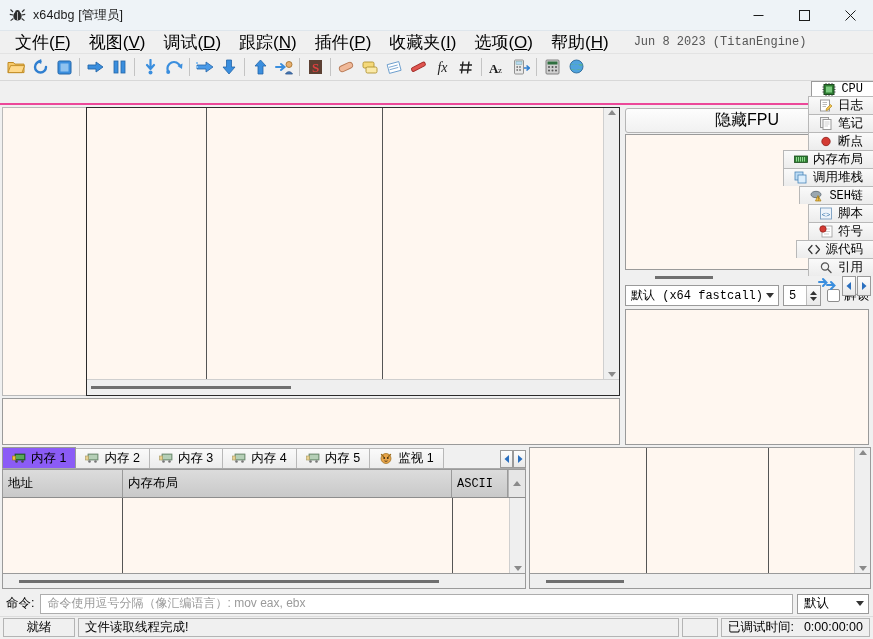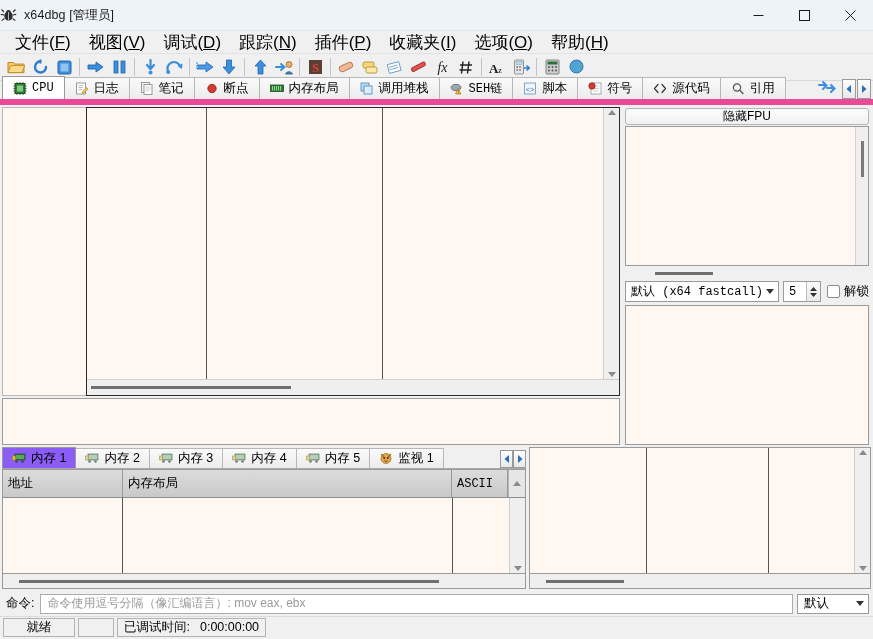--- a/index.html
+++ b/index.html
@@ -11,21 +11,21 @@
   }
   body { display: flex; flex-direction: column; }
 
   
   .titlebar {
     height: 31px; min-height: 31px;
     background: #eef3f7;
     display: flex; align-items: center;
     border-bottom: 1px solid #dfe6ec;
   }
-  .title-left { display: flex; align-items: center; gap: 7px; flex: 1; }
+  .title-left { display: flex; align-items: center; padding-left: 9px; gap: 7px; flex: 1; }
   .app-icon { width: 17px; height: 16px; display: block; }
   .title-text {
     font-size: 12.5px; color: #1b1b1b;
     font-family: "Liberation Sans", sans-serif;
     letter-spacing: .1px;
   }
   .win-buttons { display: flex; height: 31px; }
   .win-btn {
     width: 46px; height: 31px;
     display: flex; align-items: center; justify-content: center;
@@ -66,23 +66,24 @@
     width: 24px; height: 24px;
     display: flex; align-items: center; justify-content: center;
   }
   .tb-sep { width: 1px; height: 18px; background: #c4c4c4; margin: 0 3px; }
 
   
   .tabstrip {
     height: 24px; min-height: 24px;
     background: #f0f0f0;
     display: flex; align-items: flex-end;
-    border-bottom: 6px solid #ec4899;
+    border-bottom: 2px solid #ec4899;
     padding-left: 2px;
     position: relative;
+    flex-direction: column;
   }
   .tab {
     height: 22px;
     display: flex; align-items: center; gap: 5px;
     padding: 0 10px;
     font-size: 12.5px; color: #000;
     border: 1px solid #b8b8b8;
     border-bottom: none;
     background: linear-gradient(#fafafa, #ececec);
     margin-right: -1px;
@@ -157,26 +158,26 @@
     margin: 2px 0 0 2px;
     flex: 1;
     background: #fff7f0;
     border: 1px solid #9a9a9a;
     min-height: 0;
   }
 
   
   .fpu-btn {
     margin: 3px 4px 1px 4px;
-    height: 17px;
+    height: 25px;
     background: linear-gradient(#fdfdfd, #f1f1f1);
     border: 1px solid #b5b5b5;
     border-radius: 3px;
     display: flex; align-items: center; justify-content: center;
-    font-size: 12px; color: #000;
+    font-size: 16px; color: #000;
   }
   .reg-area {
     margin: 0 4px; flex: 1; min-height: 0;
     background: #fff7f0;
     border: 1px solid #9a9a9a;
     display: flex;
   }
   .reg-body { flex: 1; }
   .reg-scroll {
     width: 13px; background: #efefef; border-left: 1px solid #d3d3d3;
@@ -366,20 +367,21 @@
 
 <div class="menubar">
   <div class="menu-item">文件(<span class="menu-mnem">F</span>)</div>
   <div class="menu-item">视图(<span class="menu-mnem">V</span>)</div>
   <div class="menu-item">调试(<span class="menu-mnem">D</span>)</div>
   <div class="menu-item">跟踪(<span class="menu-mnem">N</span>)</div>
   <div class="menu-item">插件(<span class="menu-mnem">P</span>)</div>
   <div class="menu-item">收藏夹(<span class="menu-mnem">I</span>)</div>
   <div class="menu-item">选项(<span class="menu-mnem">O</span>)</div>
   <div class="menu-item">帮助(<span class="menu-mnem">H</span>)</div>
+  <div class="engine-label">Jun 8 2023 (TitanEngine)</div>
 </div>
 
 <div class="toolbar">
   <div class="tb-btn">
     <svg width="18" height="16" viewBox="0 0 18 16">
         <path d="M1 3.5 h5.5 l1.3 1.6 H17 v8.5 H1 z" fill="#f6c96a" stroke="#c08a22" stroke-width="1"></path>
         <path d="M1 13.6 L3.6 6.6 H17.6 L15 13.6 z" fill="#ffd98a" stroke="#c08a22" stroke-width="0.9"></path>
       </svg>
   </div>
   <div class="tb-btn">
@@ -842,19 +844,20 @@
   <span class="cmd-label">命令:</span>
   <div class="cmd-input">命令使用逗号分隔（像汇编语言）: mov eax, ebx</div>
   <div class="cmd-select">
     <span>默认</span>
     <span class="caret-down"></span>
   </div>
 </div>
 
 <div class="statusbar">
   <div class="sb-cell sb-ready">就绪</div>
+  <div class="sb-cell sb-msg">文件读取线程完成!</div>
   <div class="sb-cell sb-small"></div>
   <div class="sb-cell sb-time">
     <span>已调试时间:</span>
     <span style="display:inline-block;width:10px"></span>
     <span>0:00:00:00</span>
   </div>
 </div>
 
 </body></html>

